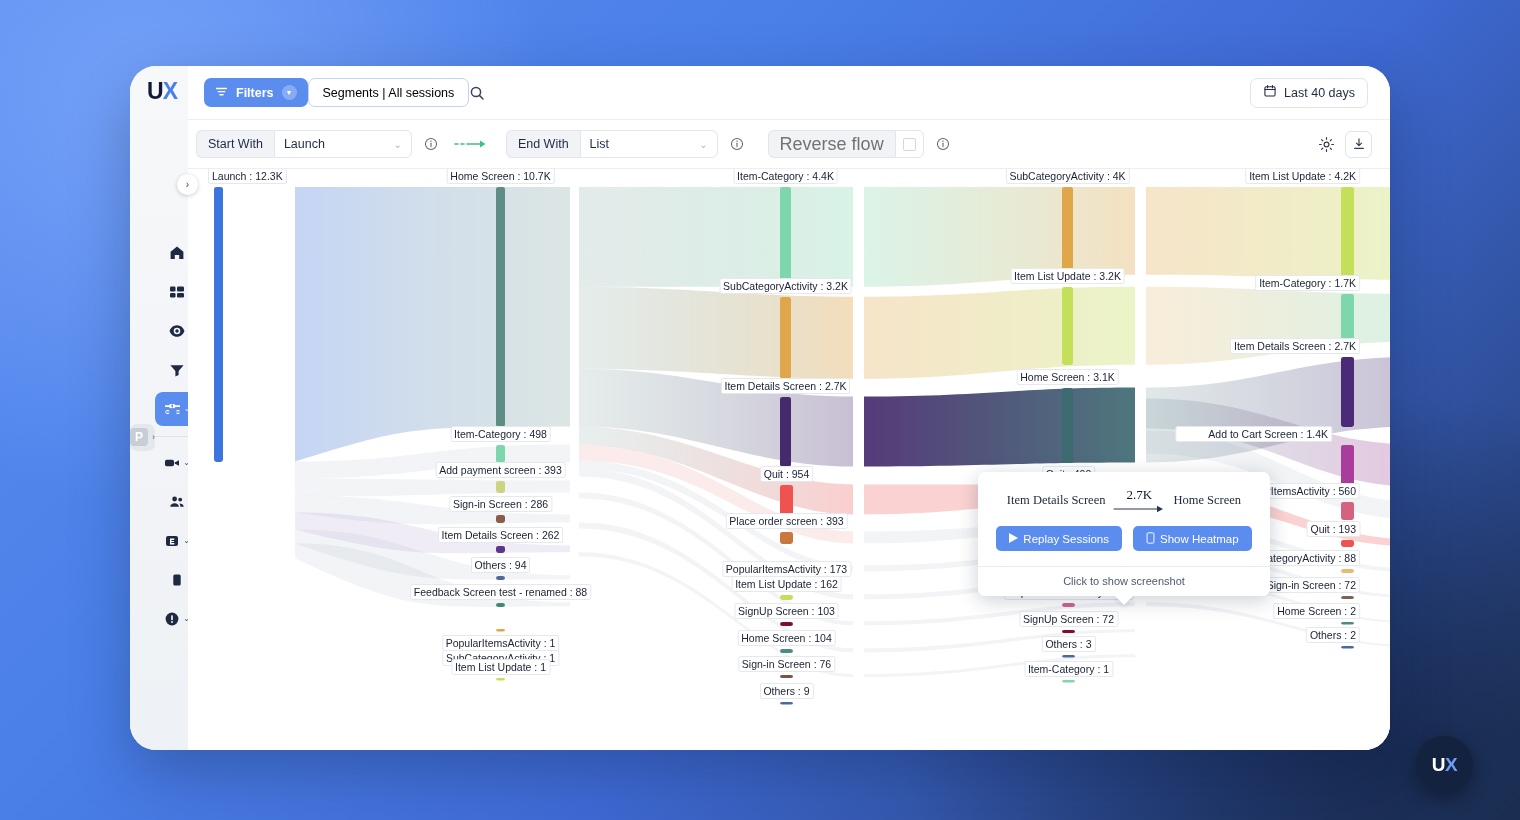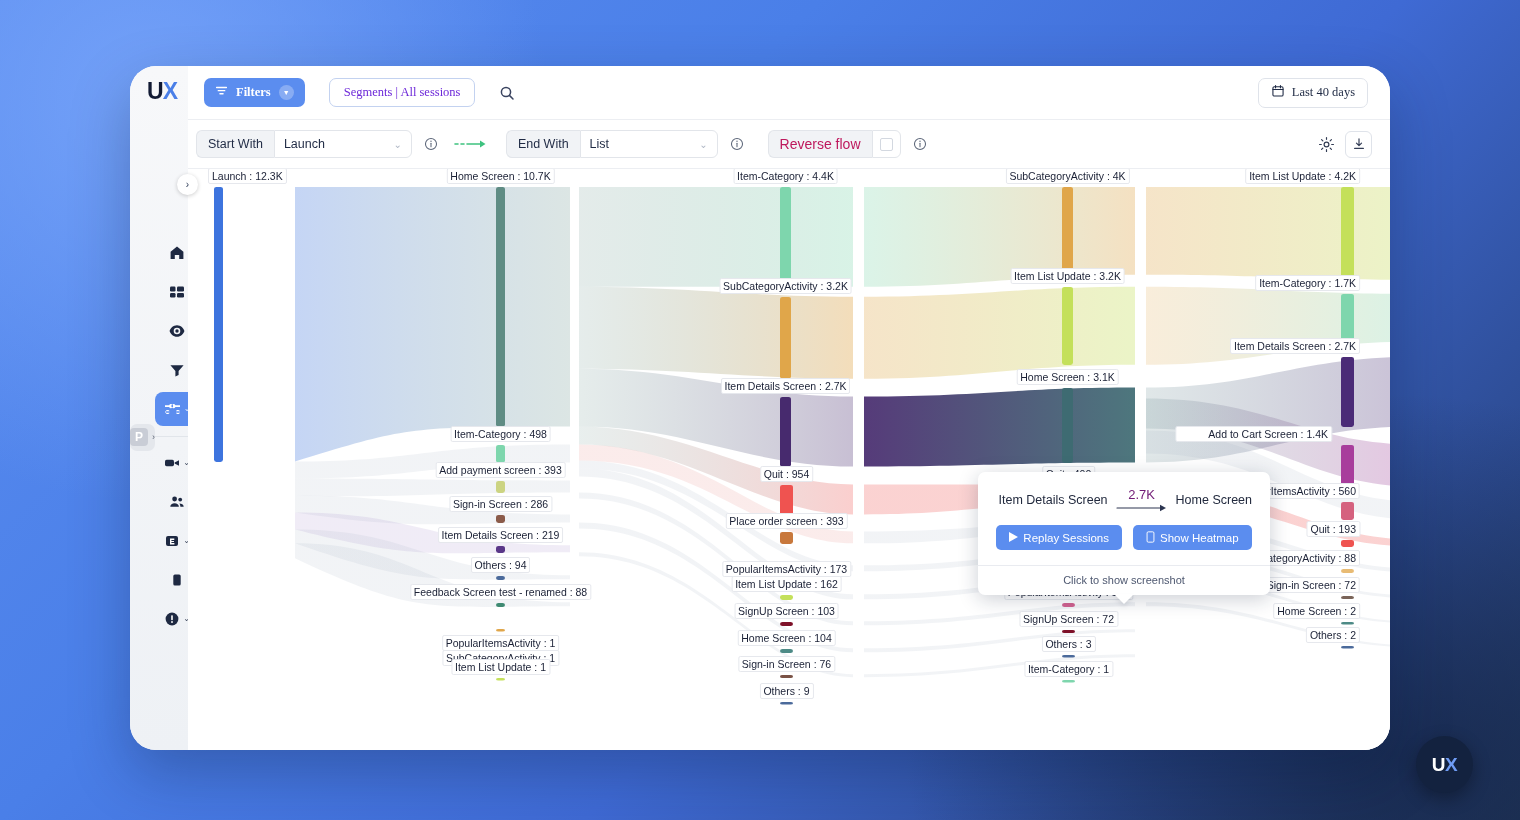--- a/index.html
+++ b/index.html
@@ -87,34 +87,34 @@
     width: 21px; height: 21px; border-radius: 50%; background: #f06ec0;
     color: #fff; font-size: 12px; font-weight: 700; display: flex;
     align-items: center; justify-content: center;
   }
 
   
   .main { flex: 1; display: flex; flex-direction: column; min-width: 0; background: #fff; }
 
   .topbar {
     height: 53px; flex: 0 0 53px; display: flex; align-items: center;
-    padding: 0 22px 0 16px; gap: 24px; font-family: Liberation Serif, serif;
+    padding: 0 22px 0 16px; gap: 0;
   }
   .filters-btn {
     display: flex; align-items: center; gap: 8px; height: 29px; padding: 0 11px;
     background: #5b8def; color: #fff; border-radius: 7px; font-size: 12.5px;
     font-weight: 600; cursor: pointer;
   }
   .filters-btn .caret {
     width: 15px; height: 15px; border-radius: 50%; background: rgba(255,255,255,.28);
     display: flex; align-items: center; justify-content: center; font-size: 7px;
   }
   .segments-btn {
     height: 29px; padding: 0 14px; border: 1px solid #c3d2f0; border-radius: 7px;
-    display: flex; align-items: center; font-size: 12.5px; color: #6d28d9;
+    display: flex; align-items: center; font-size: 12.5px; color: #000000;
     background: #fff; cursor: pointer;
   }
   .search-ic { cursor: pointer; color: #3a4460; display: flex; align-items: center; }
   .spacer { flex: 1; }
   .daterange {
     height: 30px; padding: 0 12px; border: 1px solid #dfe3ea; border-radius: 7px;
     display: flex; align-items: center; gap: 7px; font-size: 12.5px; color: #1f2a44;
     background: #fff; cursor: pointer;
   }
 
@@ -134,21 +134,21 @@
     min-width: 138px; display: flex; align-items: center; justify-content: space-between;
     padding: 0 9px; font-size: 12.5px; color: #1f2a44; cursor: pointer;
   }
   .seg-select .dn { color: #aeb6c4; font-size: 10px; }
   .info-ic { color: #5c6679; cursor: pointer; display: flex; align-items: center; }
   .flowarrow { display: flex; align-items: center; margin: 0 4px; }
   .toggle-group { display: flex; align-items: stretch; height: 28px; margin-left: 12px; }
   .toggle-label {
     background: #f1f3f6; border: 1px solid #e2e5ea; border-right: none;
     border-radius: 6px 0 0 6px; padding: 0 11px; display: flex; align-items: center;
-    font-size: 14px; color: #be185d;
+    font-size: 18px; color: #737373;
   }
   .toggle-box {
     width: 29px; border: 1px solid #e2e5ea; border-radius: 0 6px 6px 0; background: #fff;
     display: flex; align-items: center; justify-content: center; cursor: pointer;
   }
   .toggle-box i { width: 13px; height: 13px; border: 1px solid #d3d8e0; border-radius: 2px; display: block; }
   .cb-right { margin-left: auto; display: flex; align-items: center; gap: 10px; }
   .gear-btn { cursor: pointer; color: #333d55; display: flex; }
   .dl-btn {
     width: 27px; height: 27px; border: 1px solid #dfe3ea; border-radius: 6px;
@@ -174,26 +174,26 @@
     background: #fff; border-radius: 7px; box-shadow: 0 4px 20px rgba(20,30,60,.22);
     z-index: 40; font-size: 12px;
   }
   .tooltip:after {
     content:""; position:absolute; left: 50%; bottom: -9px; transform: translateX(-50%);
     border-left: 10px solid transparent; border-right: 10px solid transparent;
     border-top: 10px solid #fff;
     filter: drop-shadow(0 3px 2px rgba(20,30,60,.10));
   }
   .tt-head {
-    display: flex; align-items: center; justify-content: flex-end;
-    padding: 15px 18px 6px; gap: 8px;
+    display: flex; align-items: center; justify-content: center;
+    padding: 15px 18px 6px; gap: 8px; font-family: Liberation Serif, serif;
   }
   .tt-node { font-size: 12.5px; color: #222a3e; white-space: nowrap; }
   .tt-mid { display: flex; flex-direction: column; align-items: center; }
-  .tt-val { font-size: 13px; color: #701a75; font-weight: 500; margin-bottom: 1px; }
+  .tt-val { font-size: 13px; color: #0f172a; font-weight: 500; margin-bottom: 1px; }
   .tt-arrow { width: 52px; height: 10px; }
   .tt-actions { display: flex; gap: 11px; justify-content: center; padding: 6px 18px 15px; }
   .tt-btn {
     background: #5b8def; color: #fff; border-radius: 5px; height: 25px;
     display: flex; align-items: center; justify-content: center; gap: 5px;
     padding: 0 13px; font-size: 11.5px; cursor: pointer; white-space: nowrap;
   }
   .tt-foot {
     border-top: 1px solid #e9ebf0; text-align: center; padding: 8px 0 9px;
     font-size: 11px; color: #4e5870; cursor: pointer;
@@ -597,21 +597,21 @@
             <rect x="1153" y="477.8209982788296" width="13" height="2.5" rx="2.5" fill="#4b6a9b"></rect>
           </g>
       </svg>
 
       <div id="node-labels">
           <div class="nodelabel la" style="left: 20px; top: 15px;">Launch : 12.3K</div>
           <div class="nodelabel ca" style="left: 312.5px; top: 15px;">Home Screen : 10.7K</div>
           <div class="nodelabel ca" style="left: 312.5px; top: 273px;">Item-Category : 498</div>
           <div class="nodelabel ca" style="left: 312.5px; top: 309px;">Add payment screen : 393</div>
           <div class="nodelabel ca" style="left: 312.5px; top: 343px;">Sign-in Screen : 286</div>
-          <div class="nodelabel ca" style="left: 312.5px; top: 374px;">Item Details Screen : 219</div>
+          <div class="nodelabel ca" style="left: 312.5px; top: 374px;">Item Details Screen : 262</div>
           <div class="nodelabel ca" style="left: 312.5px; top: 404px;">Others : 94</div>
           <div class="nodelabel ca" style="left: 312.5px; top: 431px;">Feedback Screen test - renamed : 88</div>
           <div class="nodelabel ca" style="left: 312.5px; top: 457px; margin-top: 40px;">SubCategoryActivity : 1</div>
           <div class="nodelabel ca" style="left: 312.5px; top: 482px;">PopularItemsActivity : 1</div>
           <div class="nodelabel ca" style="left: 312.5px; top: 506px;">Item List Update : 1</div>
           <div class="nodelabel ca" style="left: 597.5px; top: 15px;">Item-Category : 4.4K</div>
           <div class="nodelabel ca" style="left: 597.5px; top: 125px;">SubCategoryActivity : 3.2K</div>
           <div class="nodelabel ca" style="left: 597.5px; top: 225px;">Item Details Screen : 2.7K</div>
           <div class="nodelabel ca" style="left: 598.5px; top: 313px;">Quit : 954</div>
           <div class="nodelabel ca" style="left: 598.5px; top: 360px;">Place order screen : 393</div>

